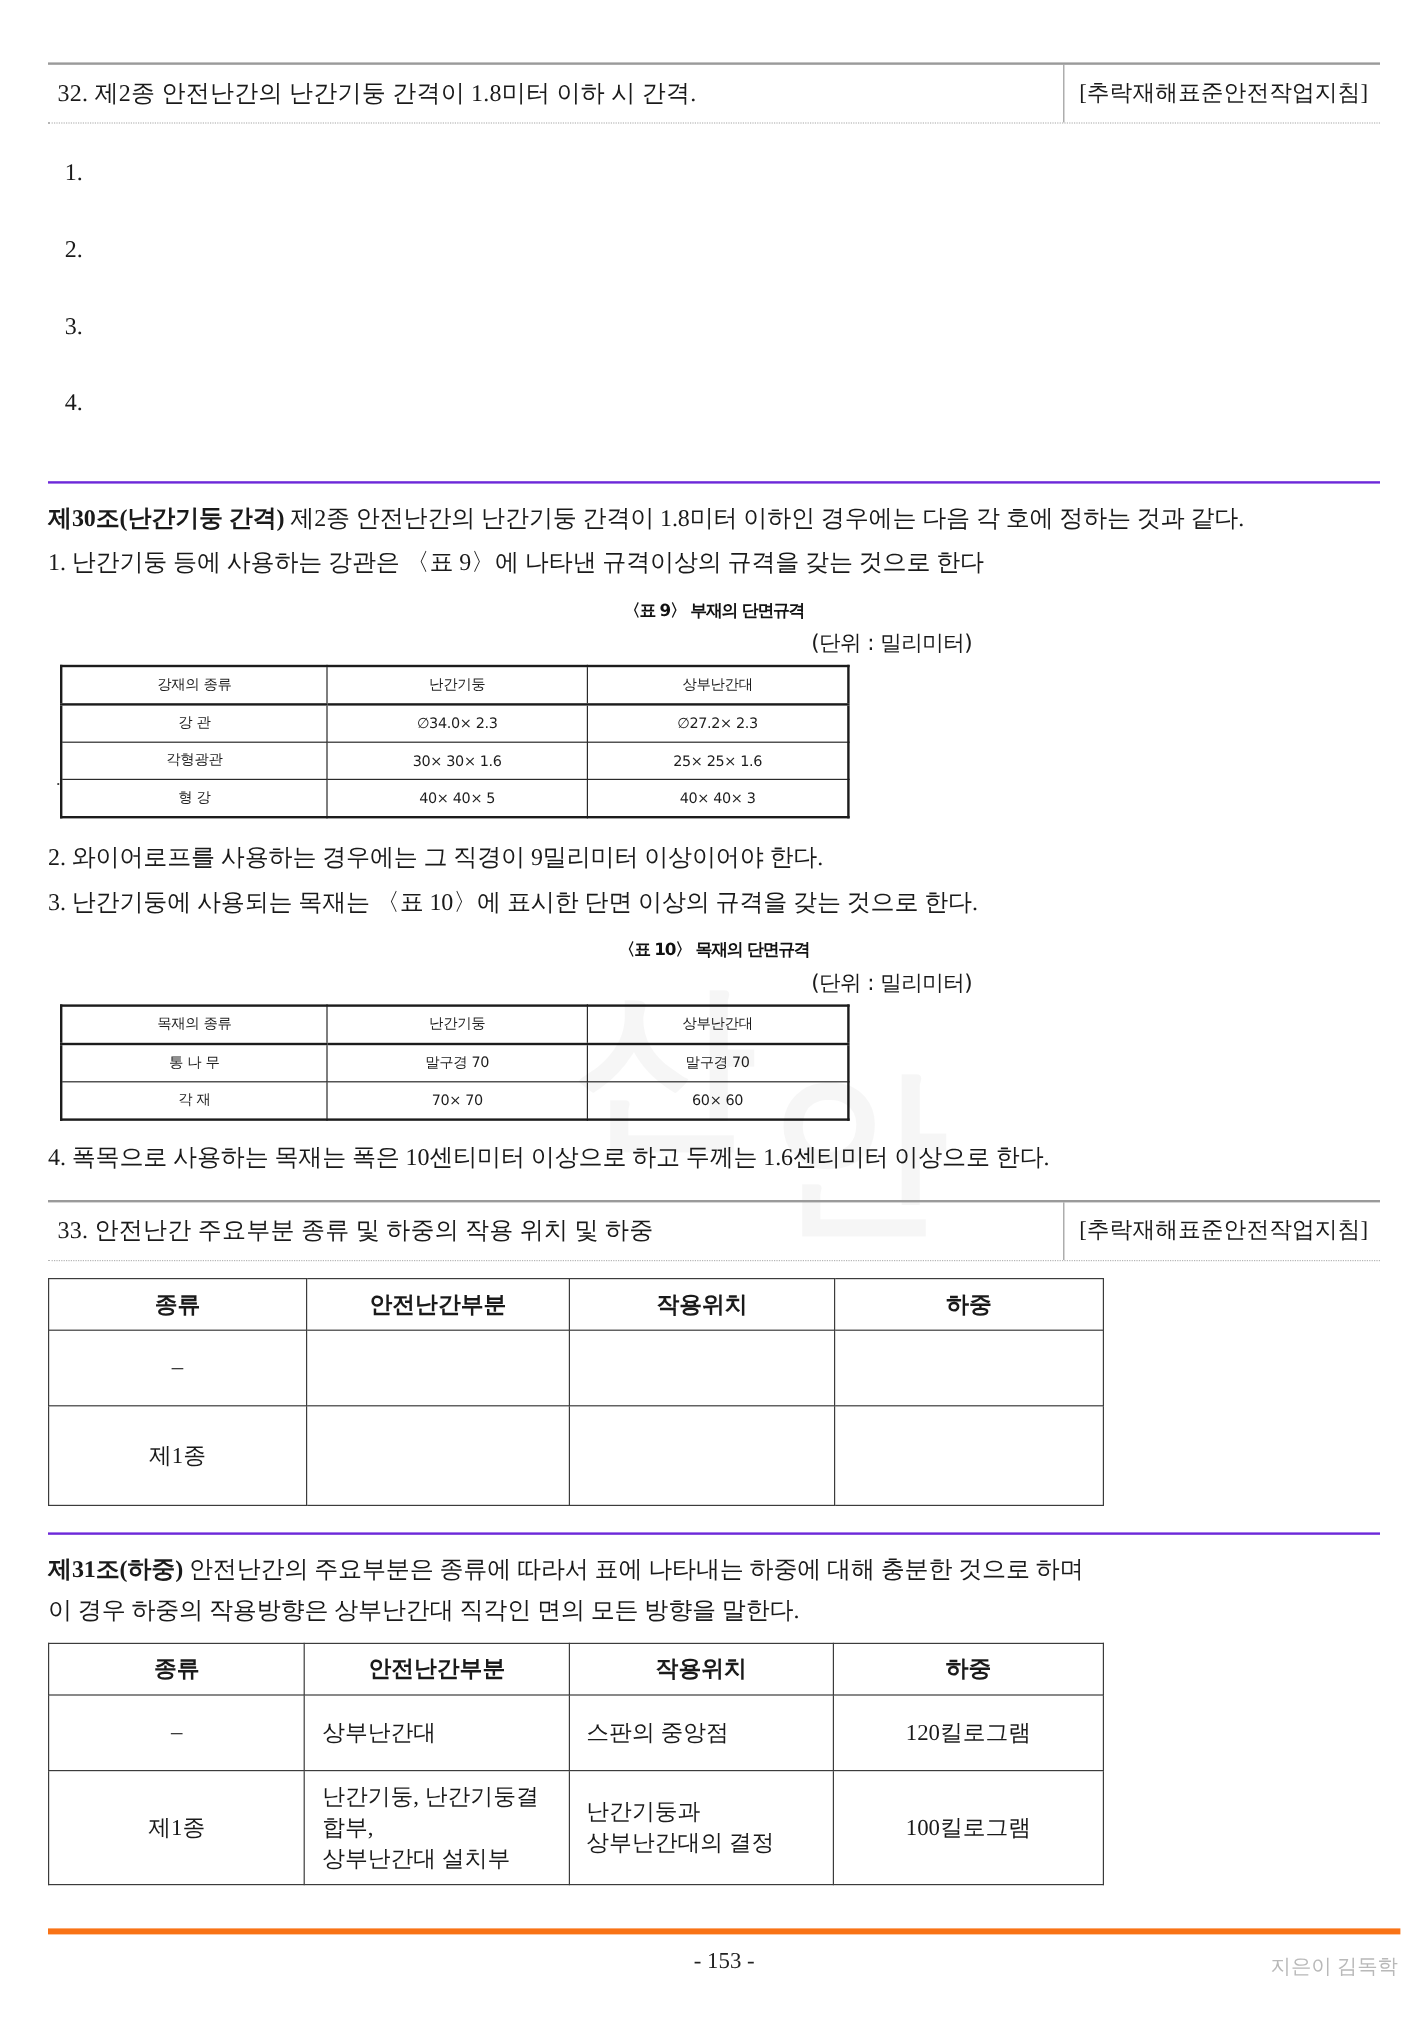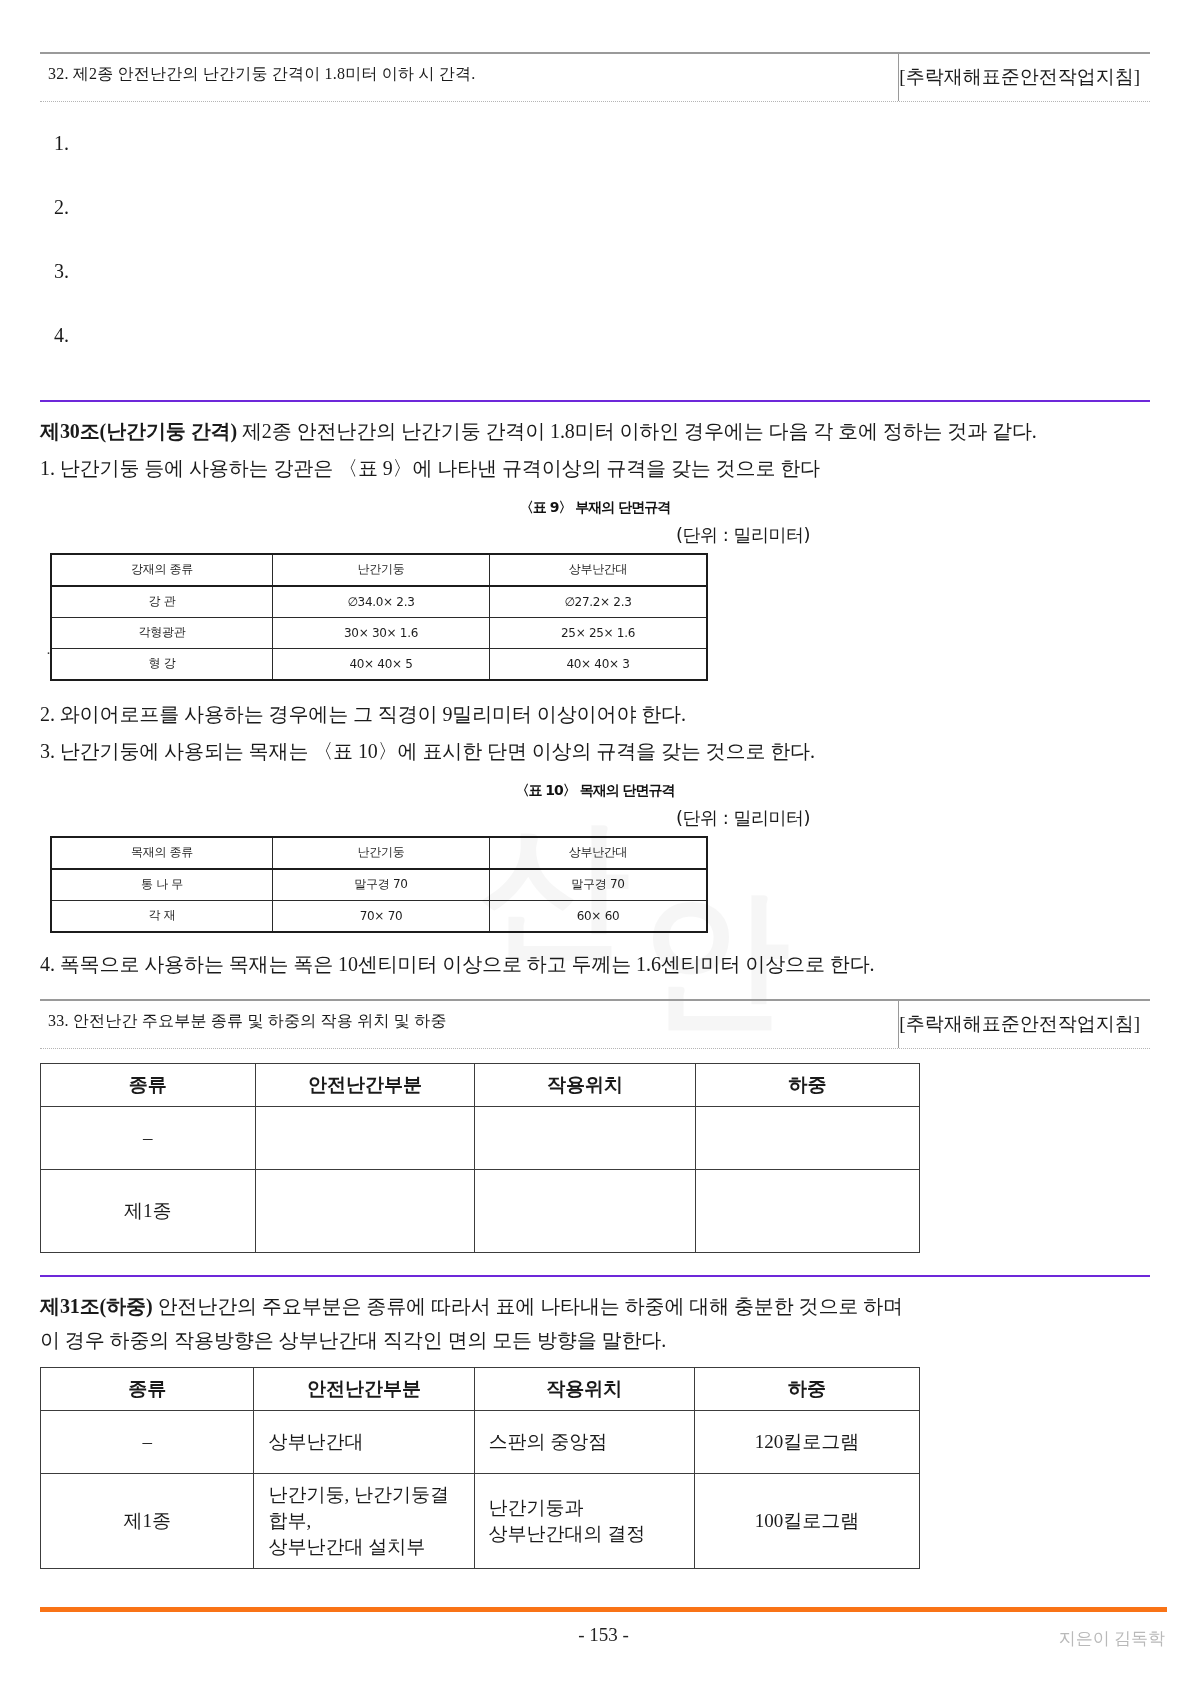--- a/index.html
+++ b/index.html
@@ -26,30 +26,30 @@
   .q-band {
     position: relative;
     margin-top: 52px;
     border-top: 2px solid #9a9a9a;
     border-bottom: 1px dotted #b5b5b5;
     display: flex;
     align-items: stretch;
   }
   .q-band .q-text {
     flex: 1 1 auto;
-    font-size: 16px;
+    font-size: 20px;
     letter-spacing: .2px;
     padding: 10px 6px 11px 8px;
     white-space: nowrap;
   }
   .q-band .q-src {
     flex: 0 0 auto;
     border-left: 1px solid #9a9a9a;
     font-size: 19px;
-    padding: 10px 10px 11px 0;
+    padding: 10px 10px 11px 12px;
     white-space: nowrap;
   }
 
   
   .answers {
     margin: 28px 0 0 14px;
   }
   .answer-line {
     font-size: 20px;
     height: 64px;

